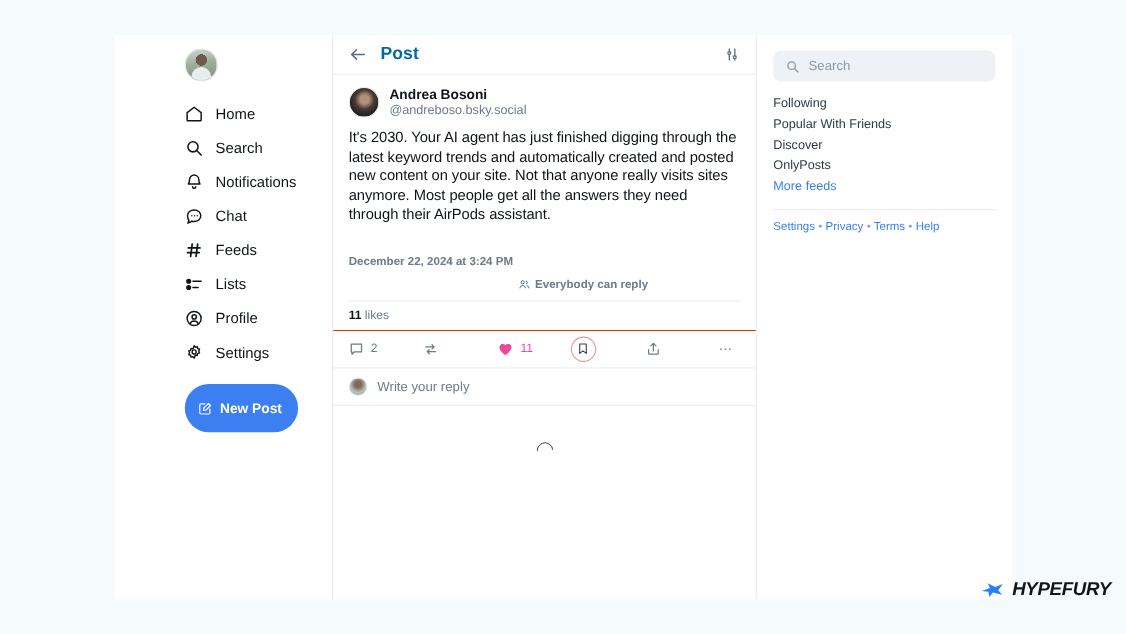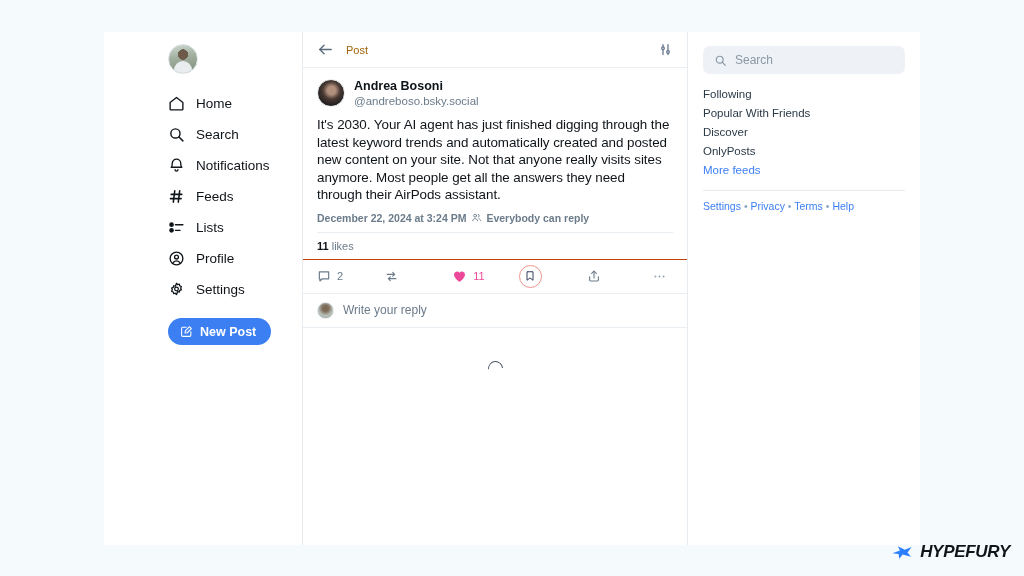--- a/index.html
+++ b/index.html
@@ -54,21 +54,21 @@
   }
   .nav-item .ico { width: 17px; height: 17px; display:block; flex:0 0 17px; }
   .nav-item .ico svg { display:block; }
   .new-post-btn {
     margin-top: 13px;
     display: inline-flex; align-items: center; gap: 7px;
     background: #3b7ff2;
     color: #fff;
     border: none;
     border-radius: 999px;
-    height: 27px;
+    height: 44px;
     padding: 0 15px 0 12px;
     font-size: 12.5px;
     font-weight: bold;
     font-family: "Liberation Sans", sans-serif;
     cursor: pointer;
   }
   .new-post-btn svg { display:block; }
 
   
   .center-col {
@@ -80,21 +80,21 @@
   }
   .center-header {
     height: 36px;
     display: flex; align-items: center;
     padding: 0 14px;
     border-bottom: 1px solid #e9eef2;
     gap: 12px;
   }
   .back-arrow { cursor: pointer; display:block; }
   .center-title {
-    font-size: 11px; font-weight: normal; color: #a16207;
+    font-size: 16px; font-weight: bold; color: #0369a1;
     flex: 1;
   }
   .filter-btn { cursor: pointer; display:block; }
 
   .post-body { padding: 11px 14px 0 14px; }
   .post-head { display: flex; gap: 9px; align-items: flex-start; }
   .avatar-author {
     width: 28px; height: 28px; border-radius: 50%;
     background: radial-gradient(circle at 52% 40%, #b08f7c 0 20%, #4a3a33 42%, #16171a 80%);
     flex: 0 0 28px;
@@ -111,21 +111,21 @@
   }
   .post-meta {
     margin-top: 8px;
     font-size: 10.5px;
     color: #6b7b8a;
     display: flex; align-items: center; gap: 5px;
     padding-bottom: 8px;
     border-bottom: 1px solid #e9eef2;
     font-weight: bold;
   }
-  .post-meta .grp { display:inline-flex; align-items:center; gap:4px; }
+  .post-meta .grp { display:inline-flex; align-items:center; gap:4px;margin-top:41px; }
   .likes-row {
     font-size: 11px; color: #6b7b8a;
     padding: 7px 14px;
     border-bottom: 1px solid #c2410c;
   }
   .likes-row b { color: #0f1419; font-size: 11px; }
 
   .actions-row {
     display: flex; align-items: center;
     padding: 6px 14px 6px 14px;
@@ -184,21 +184,21 @@
     font-size: 11.5px; color: #2b3a47; line-height: 19px; cursor: pointer; display:block;
   }
   .feed-link.blue { color: #3b7ff2; }
   .right-divider { border-top: 1px solid #e6ecf0; margin: 10px 0 9px 0; }
   .footer-links { font-size: 10.5px; color: #3b7ff2; }
   .footer-links span { cursor: pointer; }
   .footer-links .sep { color: #8aa4c6; cursor: default; }
 
   
   .hypefury {
-    position: absolute; right: 14px; bottom: 14px;
+    position: absolute; right: 14px; bottom: 30px;
     display: flex; align-items: center; gap: 7px;
   }
   .hypefury .word {
     font-size: 17px; font-weight: bold; font-style: italic;
     color: #111418; letter-spacing: -0.3px;
     font-family: "Liberation Sans", sans-serif;
   }
 </style>
 </head>
 <body>
@@ -234,20 +234,31 @@
         <div class="nav-item">
           <span class="ico">
             <svg width="17" height="17" viewBox="0 0 24 24" fill="none" stroke="#0f1419" stroke-width="1.9" stroke-linecap="round" stroke-linejoin="round">
                 <path d="M6 9a6 6 0 0 1 12 0c0 4 1.5 5.5 1.5 5.5h-15S6 13 6 9z"></path>
                 <path d="M10 18a2 2 0 0 0 4 0"></path>
               </svg>
           </span>
           <span>Notifications</span>
         </div>
 
+        <div class="nav-item">
+          <span class="ico">
+            <svg width="17" height="17" viewBox="0 0 24 24" fill="none" stroke="#0f1419" stroke-width="1.9" stroke-linecap="round" stroke-linejoin="round">
+                <path d="M20.5 11.5c0 4.4-3.8 7.5-8.5 7.5-1 0-2-.15-2.9-.42L4 21l1.3-3.6C4.2 16.1 3.5 14 3.5 11.5 3.5 7.1 7.3 4 12 4s8.5 3.1 8.5 7.5z"></path>
+                <circle cx="9" cy="11.5" r="0.9" fill="#0f1419" stroke="none"></circle>
+                <circle cx="12.5" cy="11.5" r="0.9" fill="#0f1419" stroke="none"></circle>
+                <circle cx="16" cy="11.5" r="0.9" fill="#0f1419" stroke="none"></circle>
+              </svg>
+          </span>
+          <span>Chat</span>
+        </div>
 
         <div class="nav-item">
           <span class="ico">
             <svg width="17" height="17" viewBox="0 0 24 24" fill="none" stroke="#0f1419" stroke-width="2.2" stroke-linecap="round">
                 <path d="M9.5 4 7.5 20M16.5 4l-2 16M4.5 9h15M3.5 15h15"></path>
               </svg>
           </span>
           <span>Feeds</span>
         </div>
 

